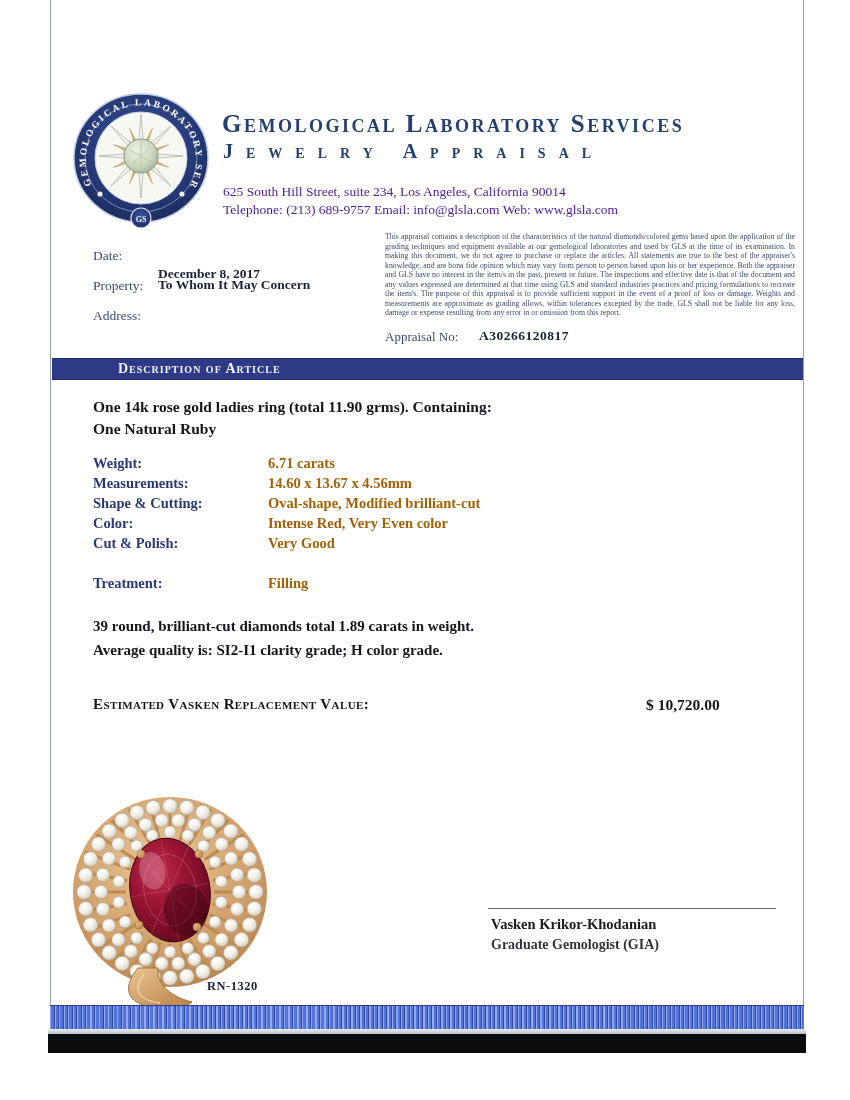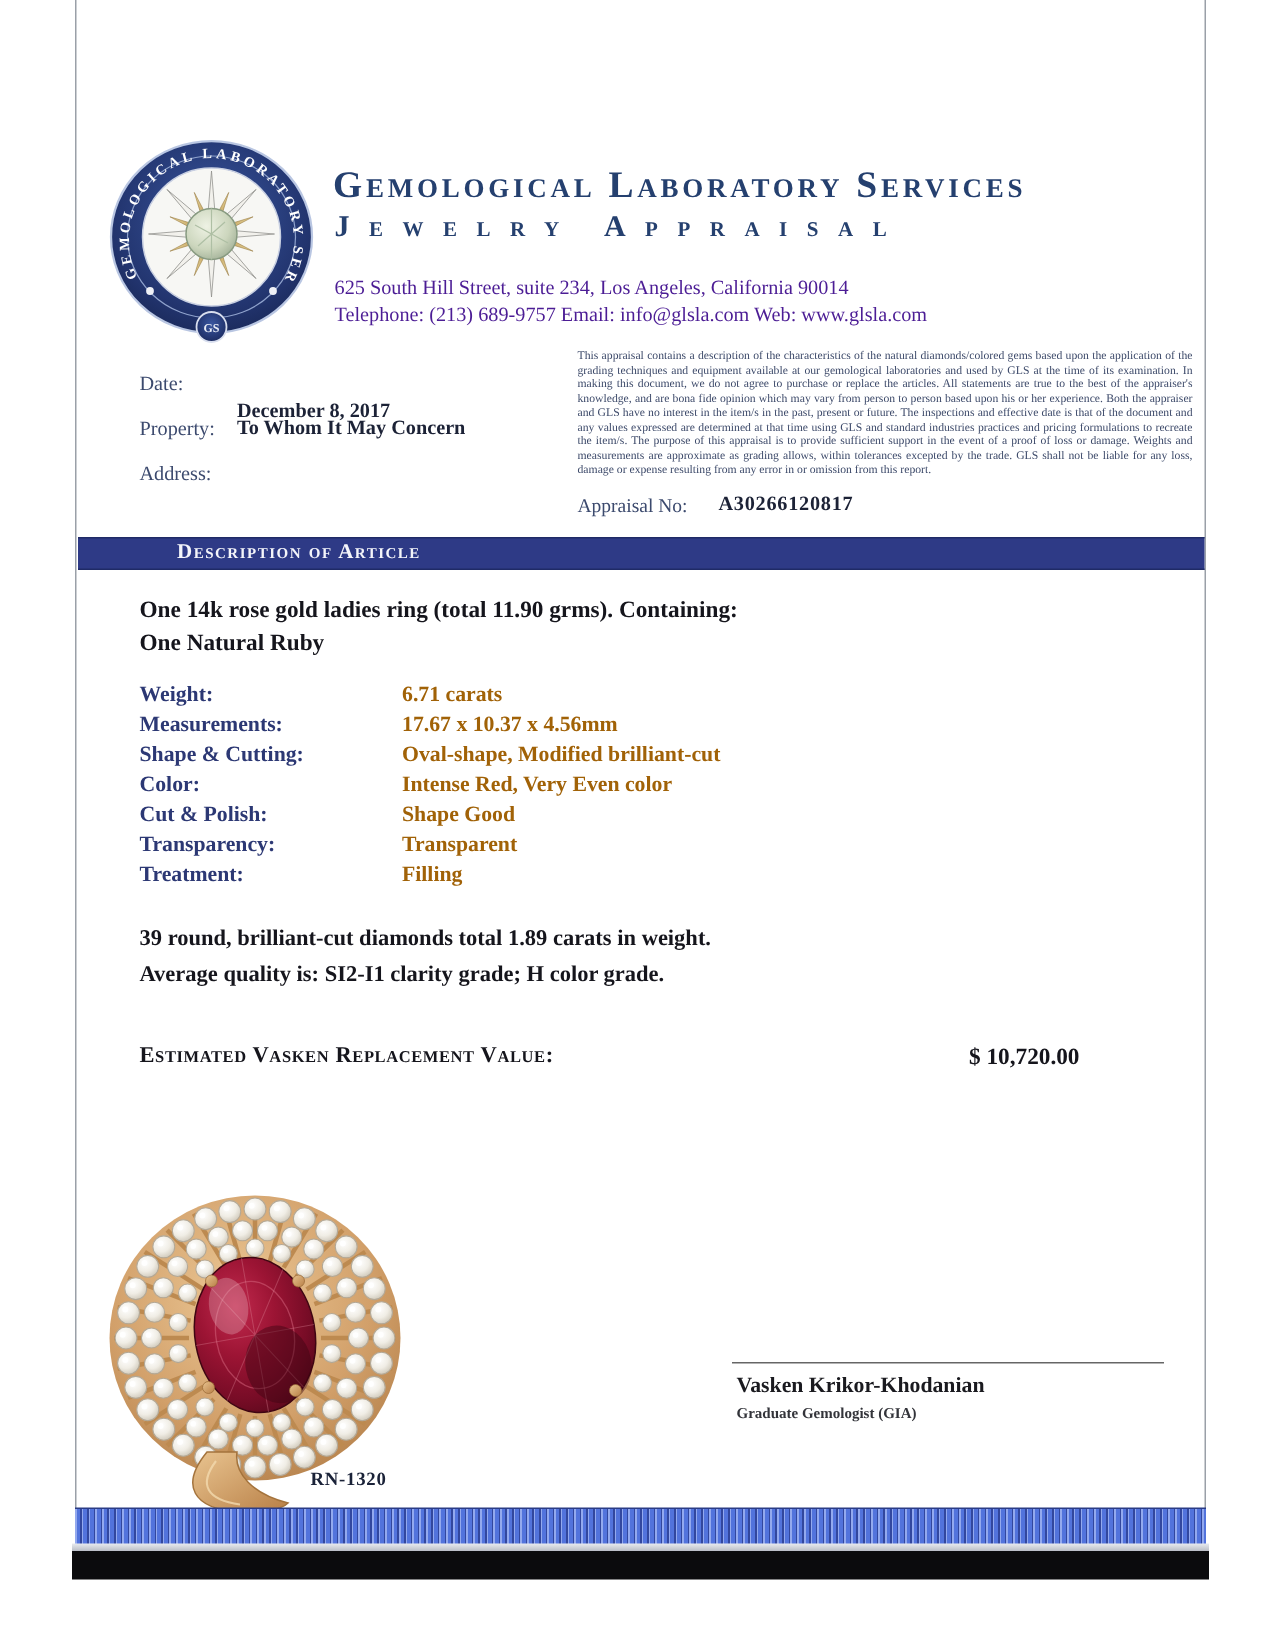--- a/index.html
+++ b/index.html
@@ -53,21 +53,21 @@
     font-variant:small-caps;letter-spacing:0.4px;
   }
   .erv-amount{font-size:15.5px;font-weight:bold;color:#15151c;}
 
   
   .ring-caption{font-size:12.5px;font-weight:bold;color:#1a2238;letter-spacing:0.5px;}
 
   
   .sig-line{position:absolute;left:488px;top:908px;width:288px;height:1px;background:#666;}
   .sig-name{font-size:14.5px;font-weight:bold;color:#1a1a1f;}
-  .sig-title{font-size:10px;font-weight:bold;color:#33343a;}
+  .sig-title{font-size:14px;font-weight:bold;color:#33343a;}
 
   
   .stripe-bar{
     position:absolute;left:50px;top:1005px;width:754px;height:24px;
     background:repeating-linear-gradient(90deg,
       #93a9ee 0px,#93a9ee 1px,
       #5273dc 1px,#5273dc 3.5px,
       #32479e 3.5px,#32479e 4.5px);
     border-top:1px solid #2b3c86;
   }
@@ -167,37 +167,33 @@
 
   <div class="abs intro" style="left:93px;top:396px;">One 14k rose gold ladies ring (total 11.90 grms). Containing:</div>
   <div class="abs intro" style="left:93px;top:418px;">One Natural Ruby</div>
 
   <div class="spec-row" style="top:455px;">
     <span class="spec-label">Weight:</span>
     <span class="spec-value">6.71 carats</span>
   </div>
   <div class="spec-row" style="top:475px;">
     <span class="spec-label">Measurements:</span>
-    <span class="spec-value">17.67 x 10.37 x 4.56mm</span>
+    <span class="spec-value">14.60 x 13.67 x 4.56mm</span>
   </div>
   <div class="spec-row" style="top:495px;">
     <span class="spec-label">Shape &amp; Cutting:</span>
     <span class="spec-value">Oval-shape, Modified brilliant-cut</span>
   </div>
   <div class="spec-row" style="top:515px;">
     <span class="spec-label">Color:</span>
     <span class="spec-value">Intense Red, Very Even color</span>
   </div>
   <div class="spec-row" style="top:535px;">
     <span class="spec-label">Cut &amp; Polish:</span>
-    <span class="spec-value">Shape Good</span>
-  </div>
-  <div class="spec-row" style="top:555px;">
-    <span class="spec-label">Transparency:</span>
-    <span class="spec-value">Transparent</span>
+    <span class="spec-value">Very Good</span>
   </div>
   <div class="spec-row" style="top:575px;">
     <span class="spec-label">Treatment:</span>
     <span class="spec-value">Filling</span>
   </div>
 
   <div class="abs dia-lines" style="left:93px;top:614px;">39 round, brilliant-cut diamonds total 1.89 carats in weight.</div>
   <div class="abs dia-lines" style="left:93px;top:638px;">Average quality is: SI2-I1 clarity grade; H color grade.</div>
 
   <div class="abs erv-label" style="left:93px;top:696px;">Estimated Vasken Replacement Value:</div>

